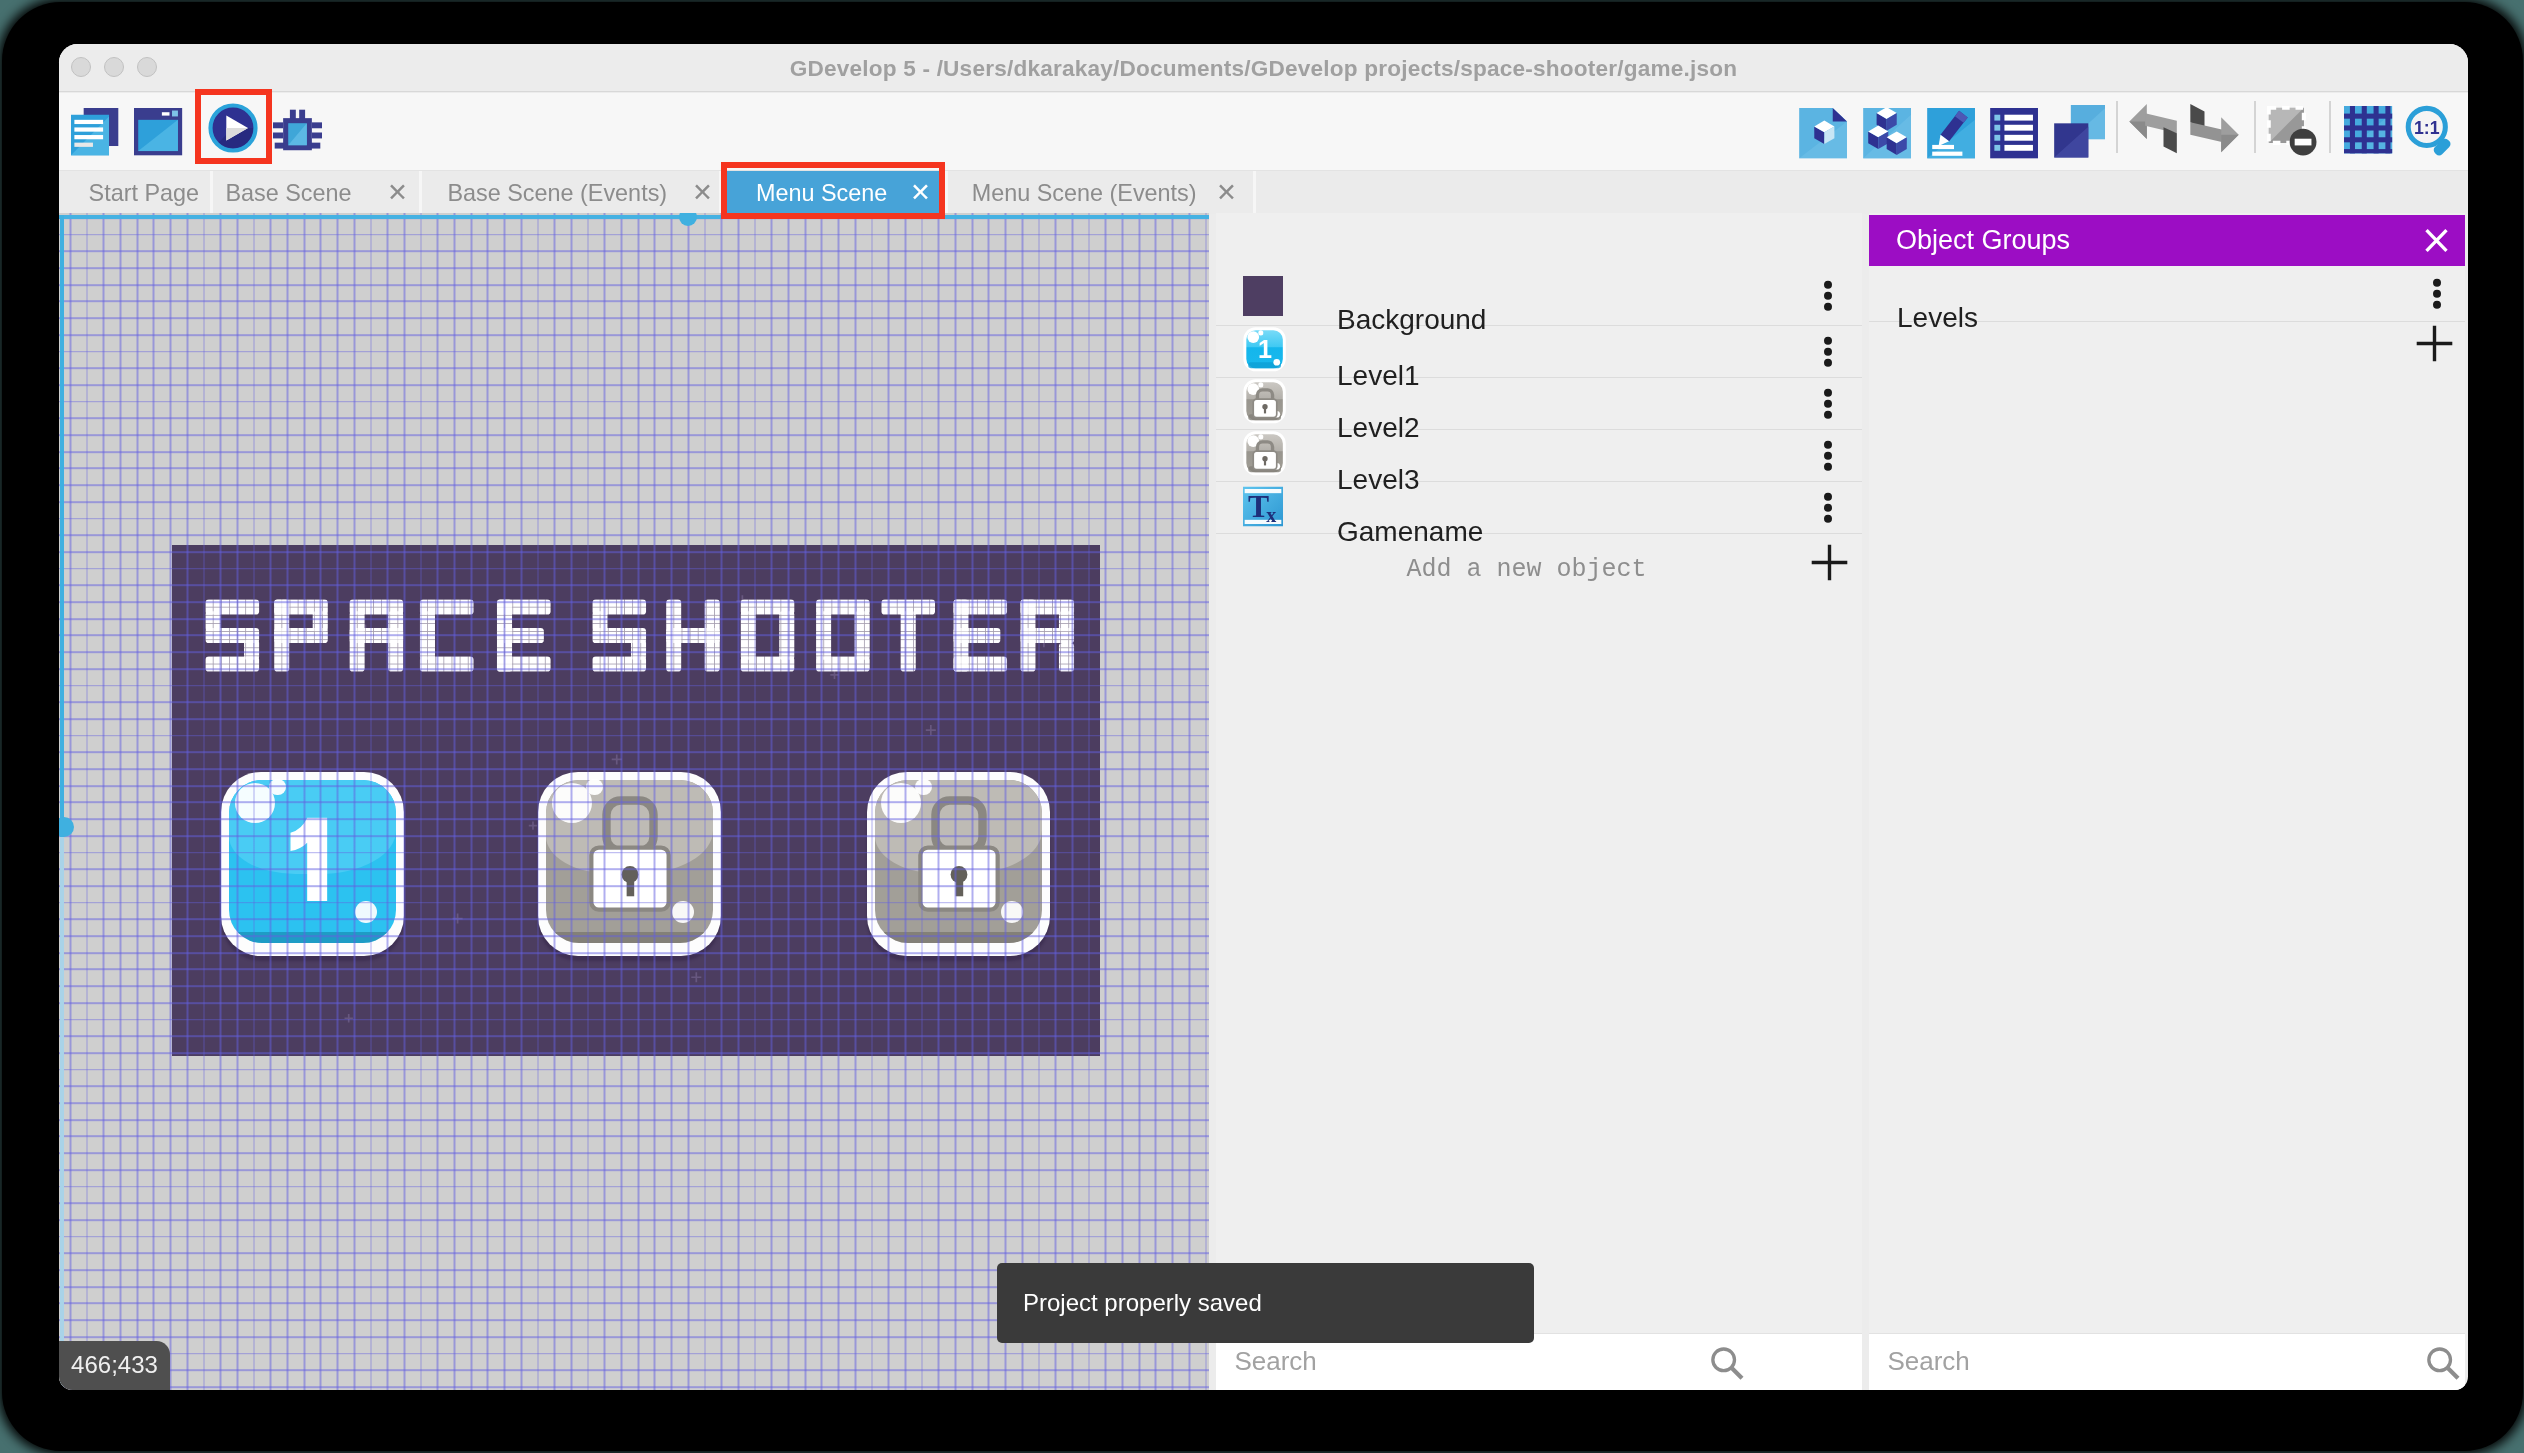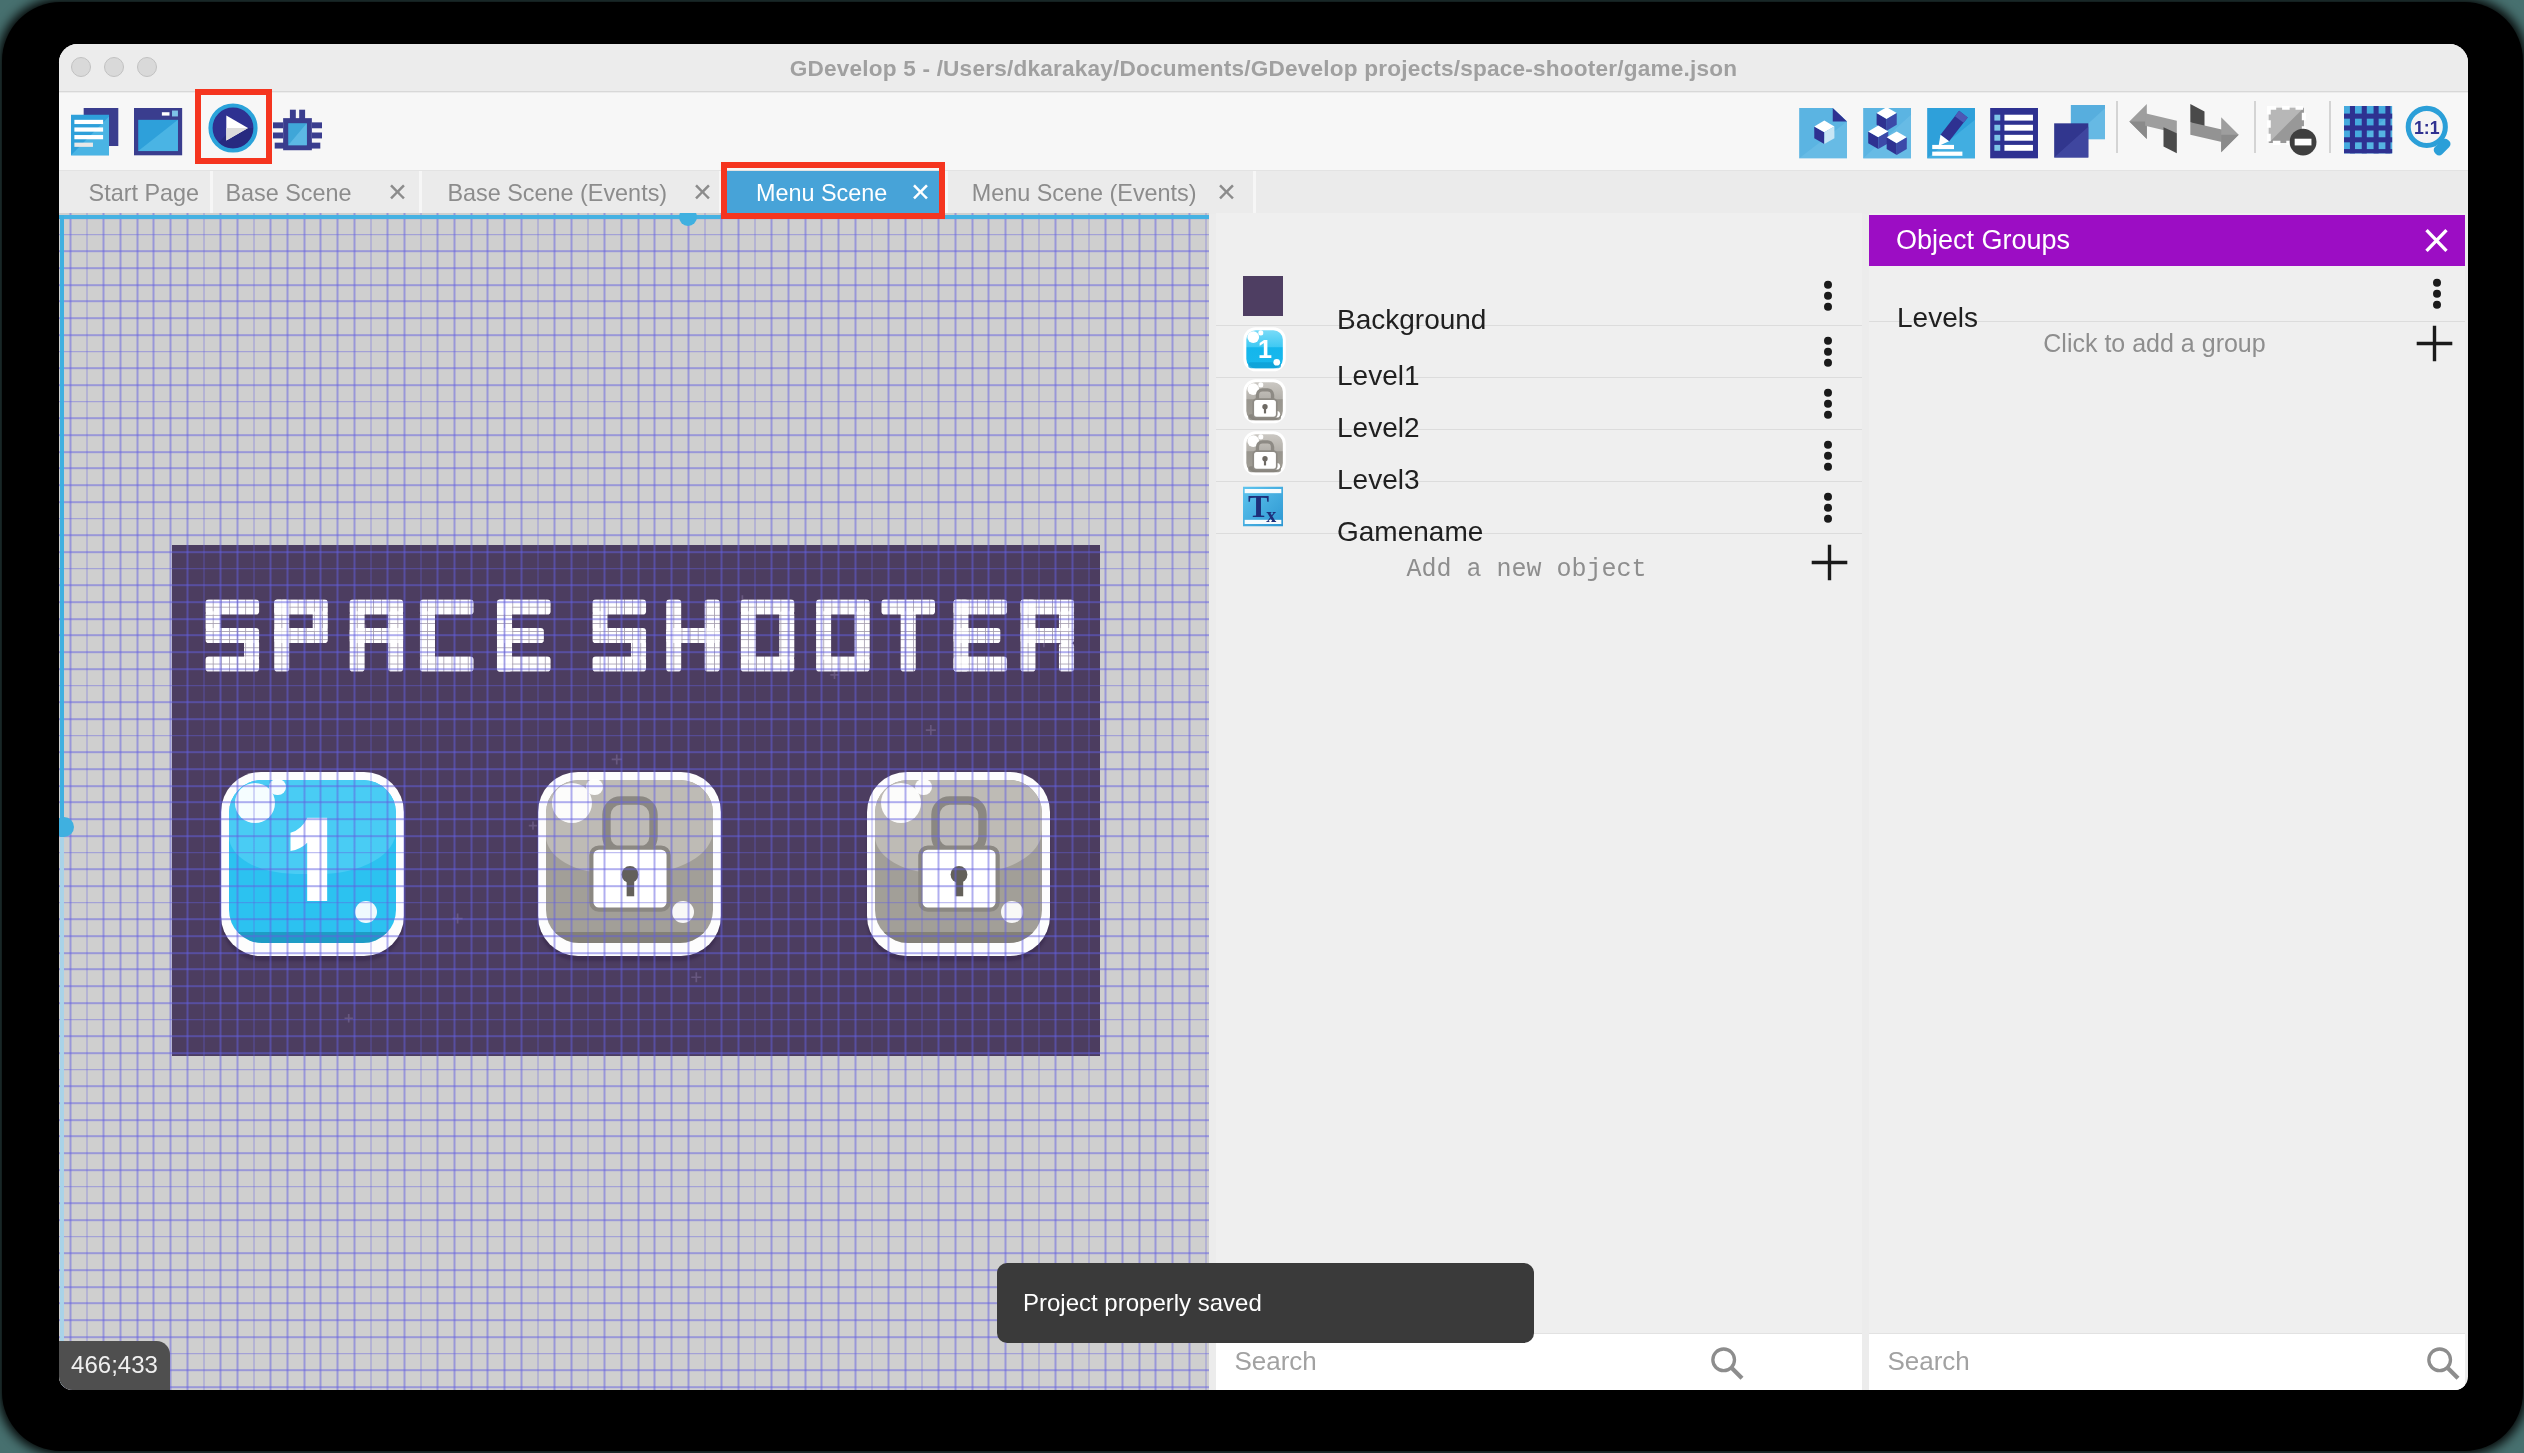--- a/index.html
+++ b/index.html
@@ -69,21 +69,21 @@
   .rowlbl { position:absolute; left:121px; top:50%; transform:translateY(-50%); font-size:28px; color:#202020;margin-top:24px; }
   .dots { position:absolute; right:30px; top:50%; width:8.4px; height:8.4px; transform:translateY(-50%); background:#1a1a1a; border-radius:50%;
           box-shadow:0 -11px 0 #1a1a1a, 0 11px 0 #1a1a1a; }
   .rowicon { position:absolute; left:27px; top:50%; transform:translateY(-50%); }
   .searchbar { position:absolute; left:0; bottom:0; width:100%; height:57px; background:#ffffff; border-top:0.8px solid #e2e2e2;
                color:#a2a2a2; font-size:26px; line-height:55px; }
   .searchbar .ph { margin-left:18.4px; }
   .addrow { position:absolute; left:0; width:100%; text-align:center; color:#8e8e8e; font-size:25px; padding-right:25px; }
   .plus { position:absolute; stroke:#1a1a1a; stroke-width:4; }
   
-  #toast { position:absolute; left:938px; top:1219px; width:537px; height:80px; background:#3a3a3a; border-radius:10px;
+  #toast { position:absolute; left:938px; top:1219px; width:537px; height:80px; background:#3a3a3a; border-radius:5px;
            color:#fff; font-size:24px; font-weight:500; line-height:80px; padding-left:26px; z-index:20; }
 </style>
 </head>
 <body>
 <div id="shadow"></div>
 <div id="win">
   <div id="titlebar">
     <div class="tl" style="left:11.7px;"></div>
     <div class="tl" style="left:45px;"></div>
     <div class="tl" style="left:78px;"></div>
@@ -516,21 +516,20 @@
   <div class="panel" id="grppanel">
     <div class="phead"><span class="pt">Object Groups</span>
       <svg class="hx" style="left:555px;" width="25" height="51" viewBox="0 0 30 61">
         <path d="M3 18 L27 43 M27 18 L3 43" stroke="#fff" stroke-width="4"></path>
       </svg>
     </div>
     <div class="prow" style="top:53px;height:56px;">
       <span class="rowlbl" style="left:28px;">Levels</span>
         <div class="dots" style="right:24px;"></div>
     </div>
-    <div class="addrow" style="top:112px;height:37px;line-height:37px;">Click to add a group</div>
     <svg class="plus" style="left:546px;top:111px;" width="39" height="39" viewBox="0 0 46 46">
       <path d="M23 2 V44 M2 23 H44" stroke="#1a1a1a" stroke-width="4" fill="none"></path>
     </svg>
     <div class="searchbar"><span class="ph">Search</span>
       <svg style="position:absolute;left:554px;top:10px;" width="40" height="40" viewBox="0 0 48 48">
         <circle cx="20" cy="19" r="13" fill="none" stroke="#8d8d8d" stroke-width="4"></circle>
         <path d="M30 29 L42 41" stroke="#8d8d8d" stroke-width="5"></path>
       </svg>
     </div>
   </div>

